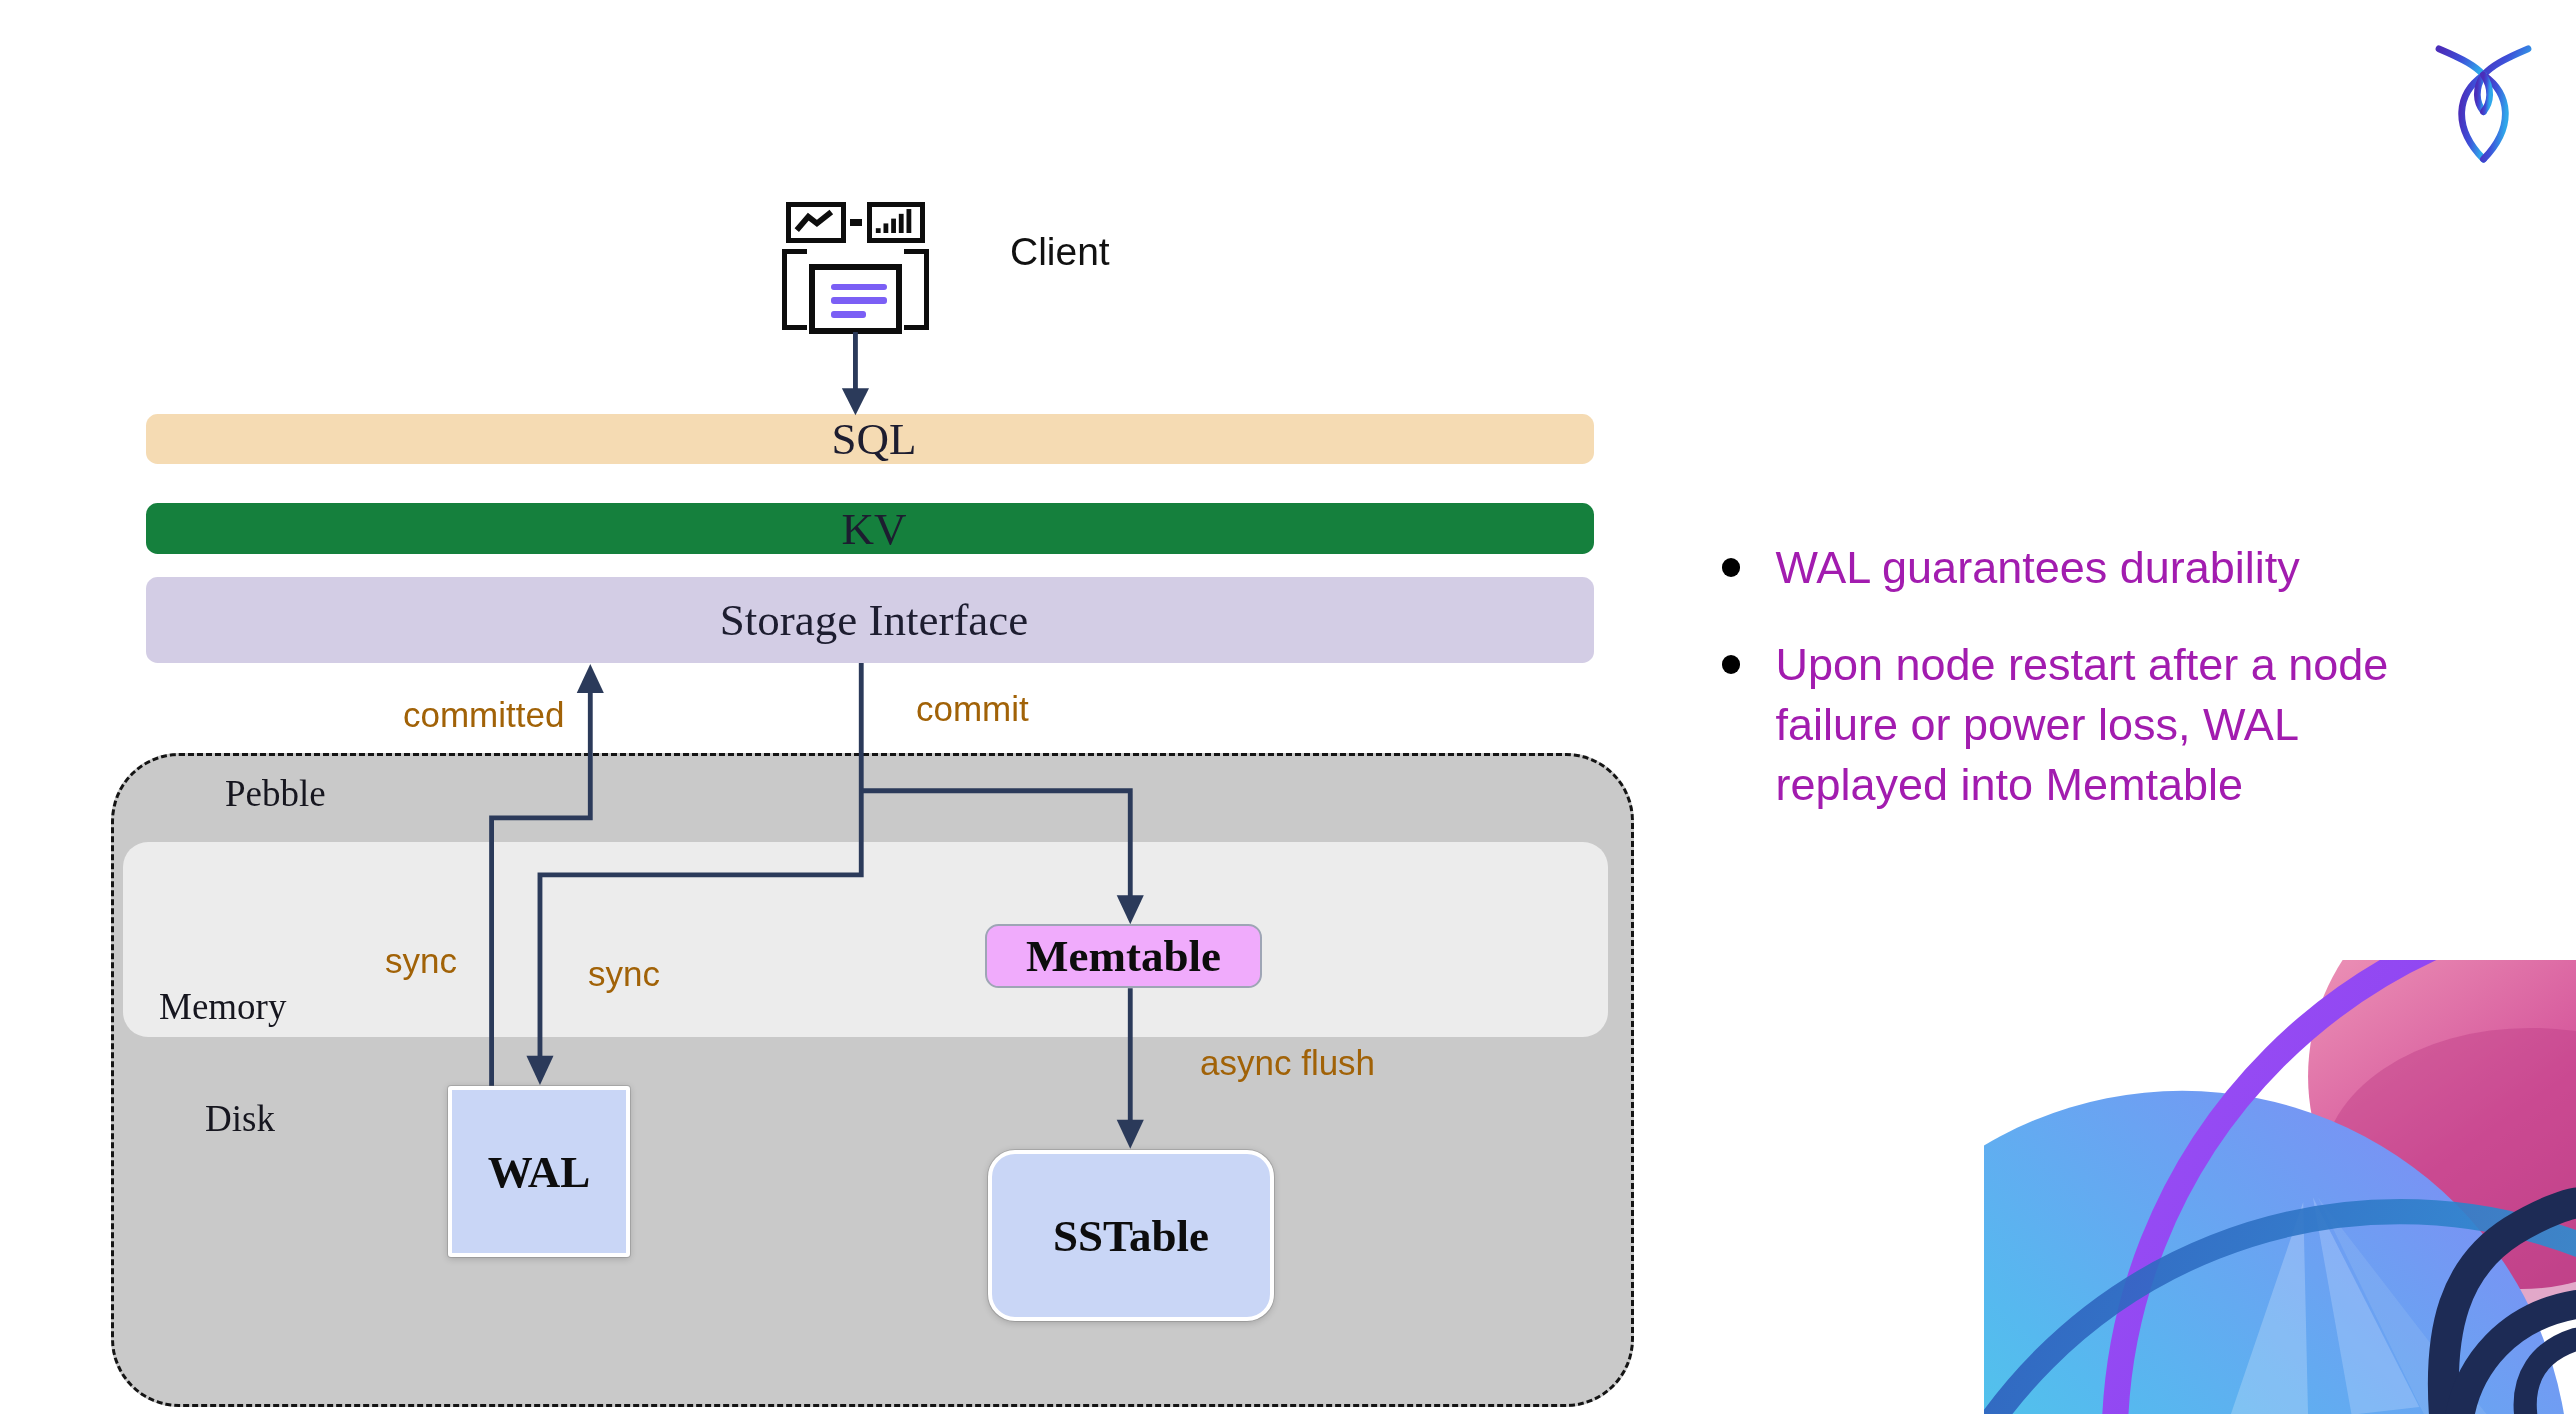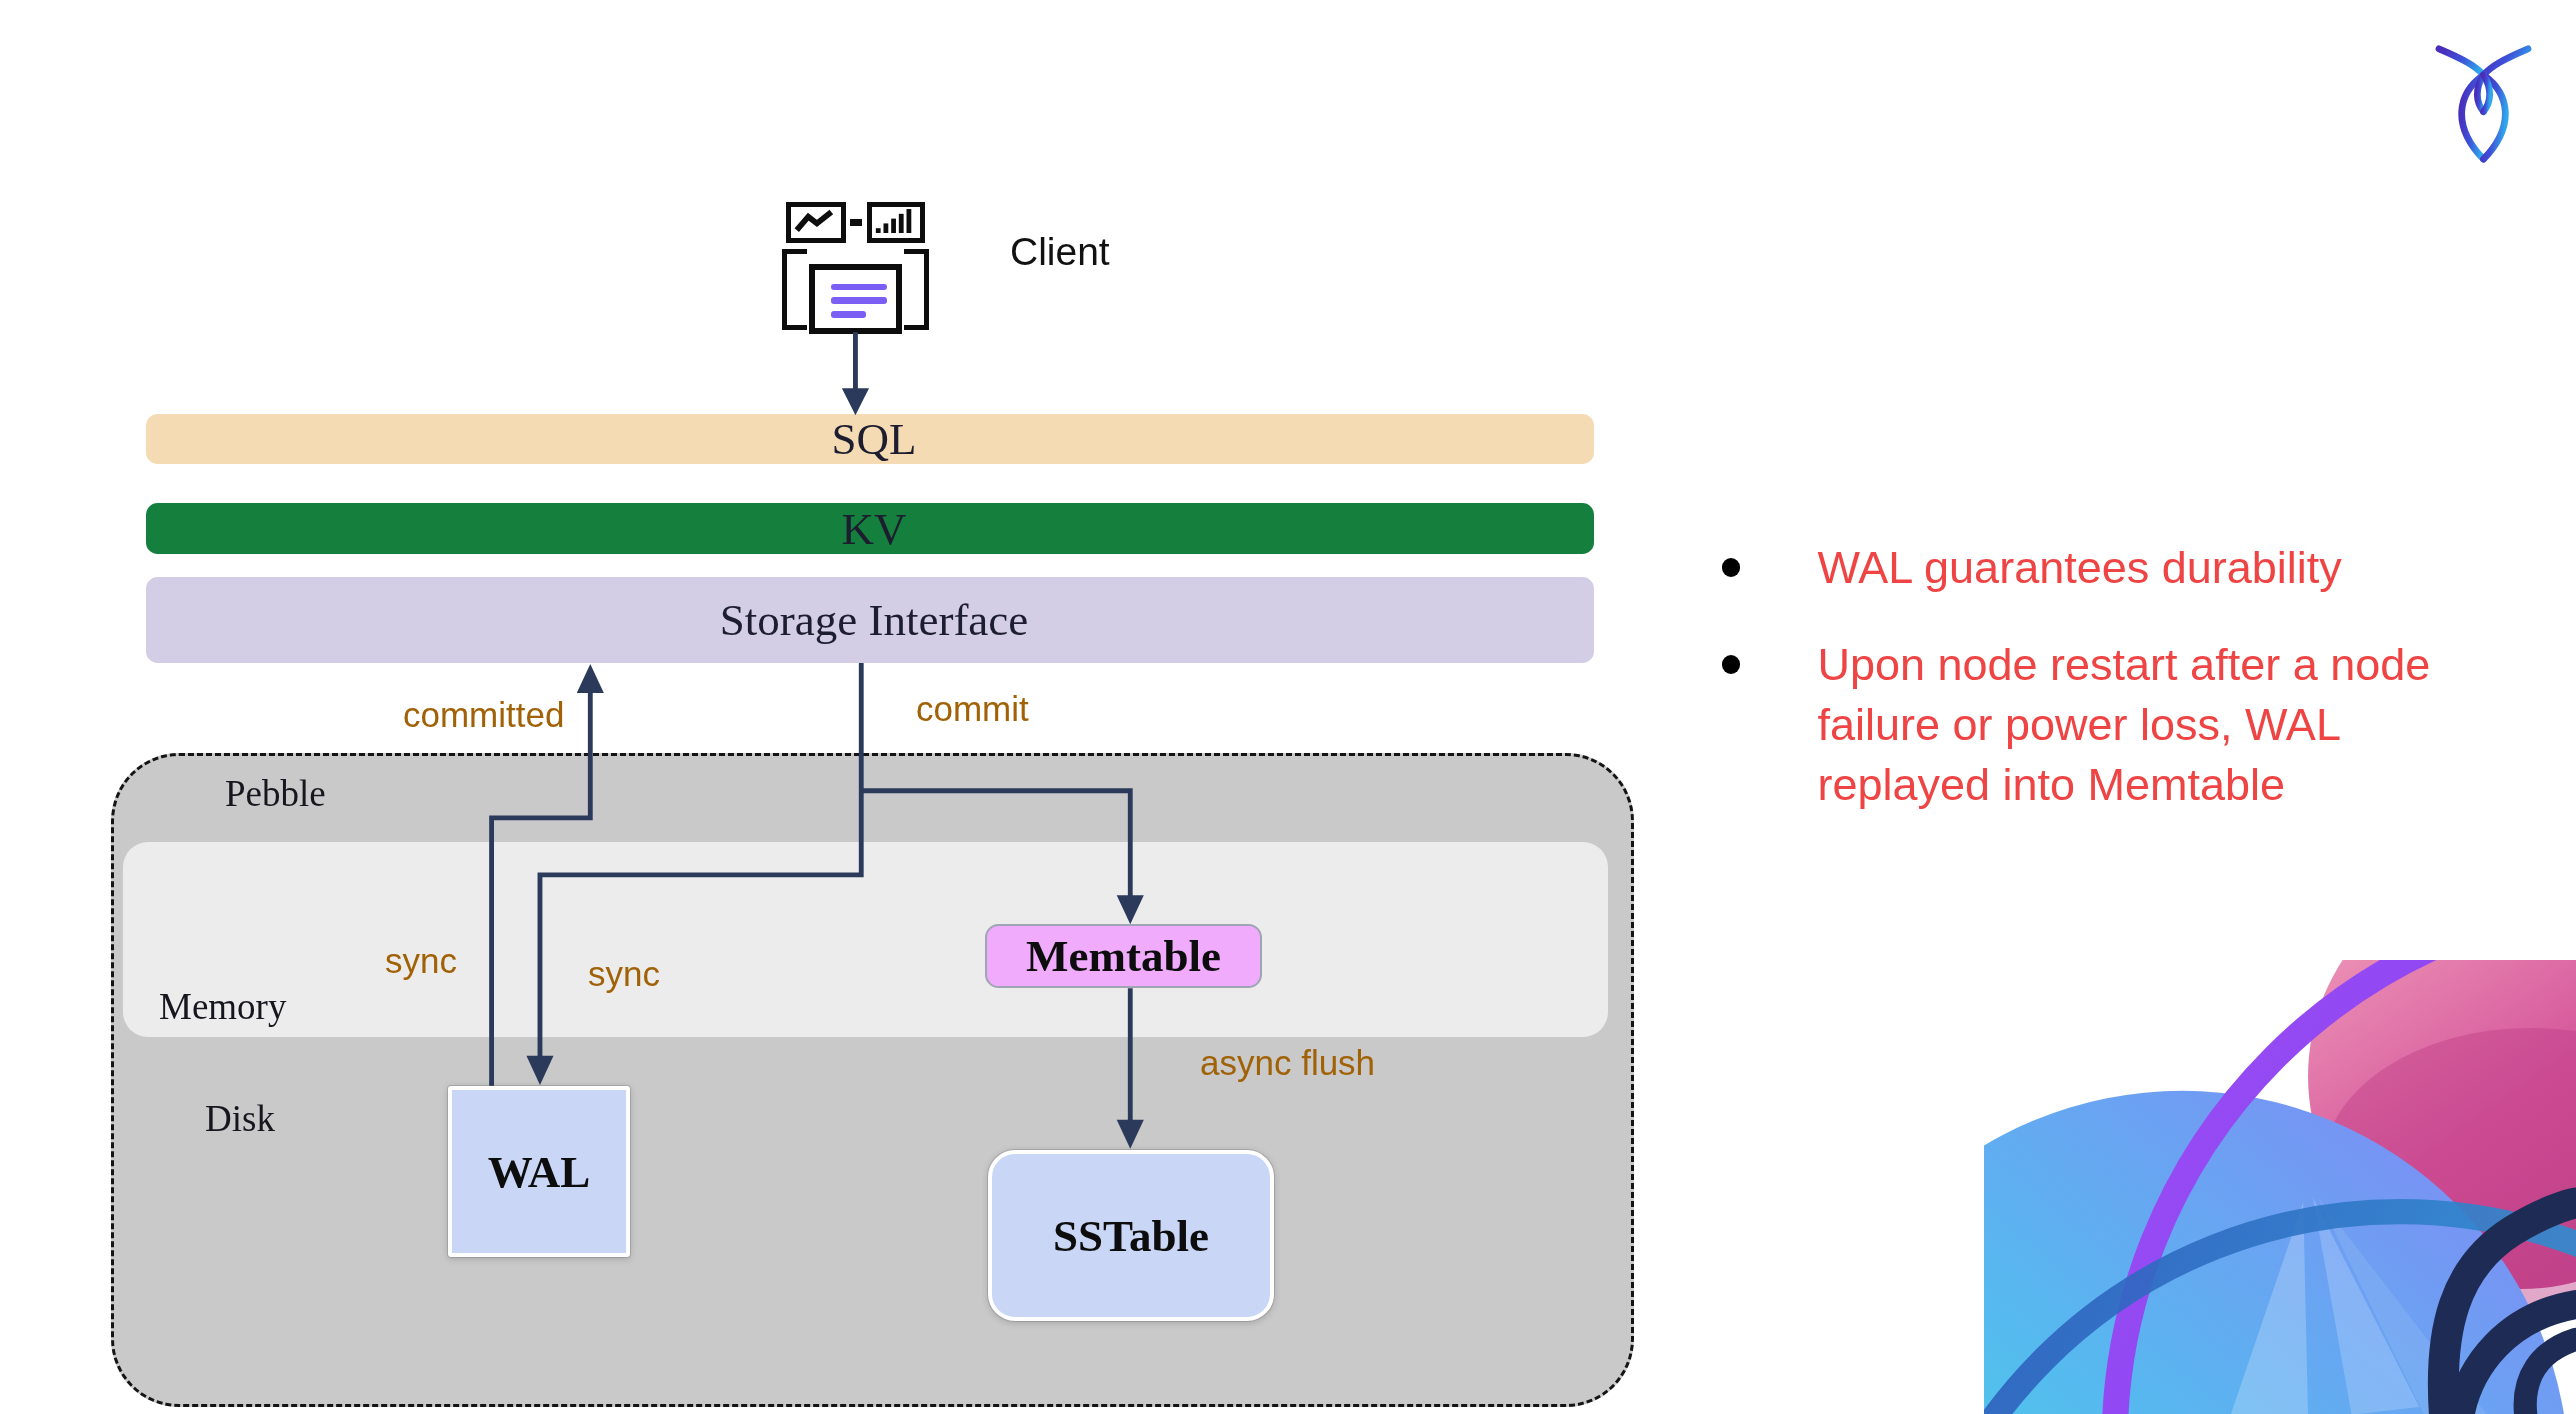--- a/index.html
+++ b/index.html
@@ -46,21 +46,21 @@
   .bracket-l{left:1.9px;border-left:5.8px solid #0d0d0d;border-top:5.8px solid #0d0d0d;border-bottom:5.8px solid #0d0d0d;}
   .bracket-r{left:124px;border-right:5.8px solid #0d0d0d;border-top:5.8px solid #0d0d0d;border-bottom:5.8px solid #0d0d0d;}
   .doc{position:absolute;left:29px;top:66px;width:93px;height:70px;background:#fff;border:6.8px solid #0d0d0d;box-sizing:border-box;}
   .doc-line{position:absolute;left:15.5px;height:6.8px;border-radius:2.9px;}
   .client-label{left:1010px;top:230px;font-size:39px;color:#111;z-index:3;}
 
   
   .bullets{left:1722px;top:538px;width:774px;z-index:3;}
   .bullet{display:flex;margin-bottom:37px;}
   .bullet-dot{width:18.4px;height:18.4px;border-radius:50%;background:#000;margin-top:20.3px;flex:none;}
-  .bullet-text{margin-left:77px;width:677px;font-size:45px;line-height:60px;color:#ef4444;}
+  .bullet-text{margin-left:35px;width:677px;font-size:45px;line-height:60px;color:#a21caf;}
 
   .arrows{left:0;top:0;z-index:3;pointer-events:none;}
   .logo{left:2435px;top:43px;z-index:3;}
   .corner-art{right:0;bottom:0;z-index:0;}
 </style>
 </head>
 <body>
 
 <div class="slide">
 

